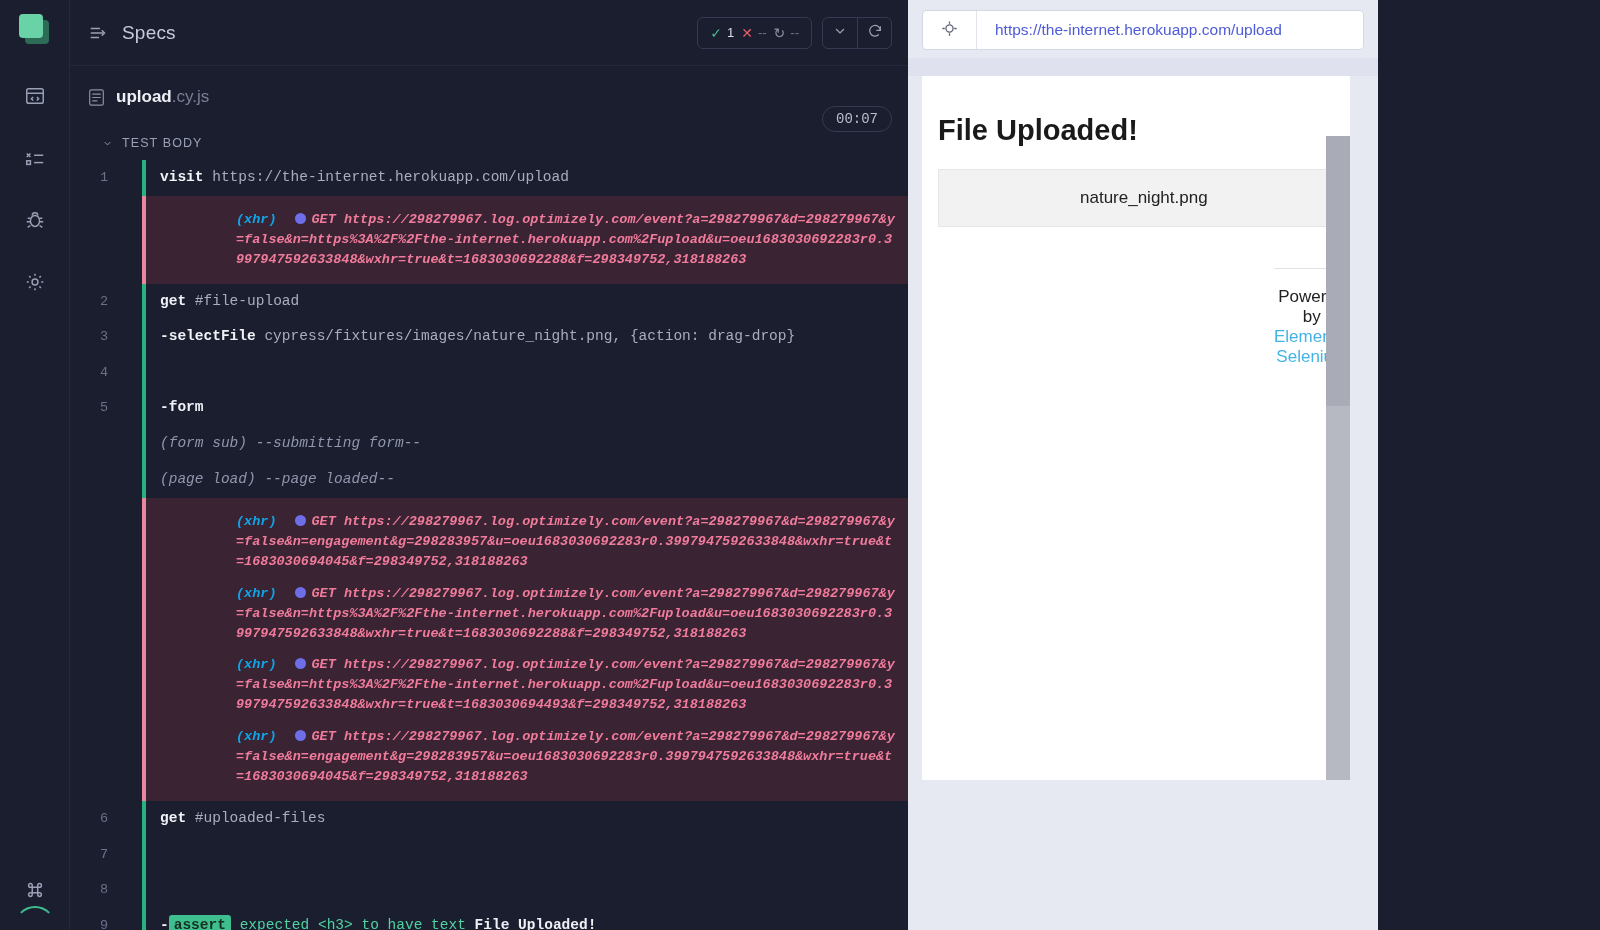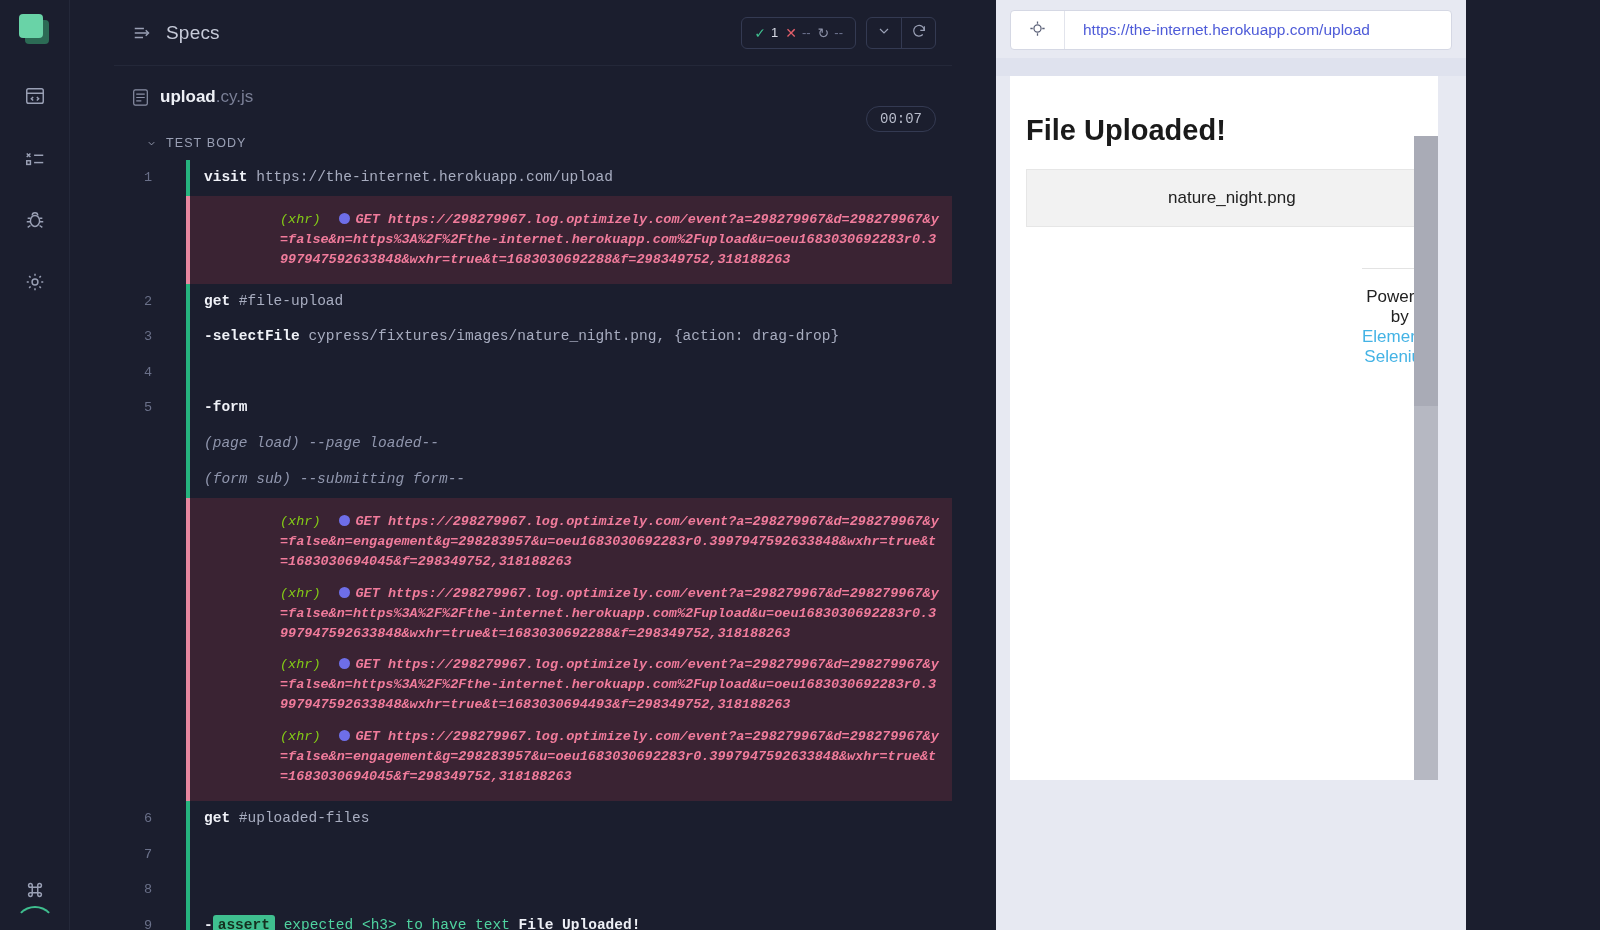--- a/index.html
+++ b/index.html
@@ -2,21 +2,21 @@
 <html><head>
 <meta charset="utf-8">
 <style>
   * { box-sizing: border-box; margin: 0; padding: 0; }
   html, body {
     width: 1600px; height: 930px;
     background: #1b1e2e;
     font-family: "Liberation Sans", sans-serif;
     overflow: hidden;
   }
-  #app { position: relative; width: 1264px; height: 930px; display: flex; gap: 44px; }
+  #app { position: relative; width: 1264px; height: 930px; display: flex; }
 
   
   .rail {
     width: 70px; height: 930px;
     background: #1b1e2e;
     border-right: 1px solid #242839;
     display: flex; flex-direction: column; align-items: center;
     flex: 0 0 70px;
   }
   .rail-logo {
@@ -142,21 +142,21 @@
     padding: 8px 0 8px 0;
   }
   .xhr-row {
     display: flex; align-items: flex-start;
     padding: 6px 12px 6px 0;
     font-family: "Liberation Mono", monospace;
     font-size: 13.5px; line-height: 1.48;
   }
   .xhr-pad { width: 54px; flex: 0 0 54px; }
   .xhr-body { flex: 1 1 auto; padding-left: 36px; }
-  .xhr-tag { color: #84cc16; font-style: italic; font-weight: normal; }
+  .xhr-tag { color: #0ea5e9; font-style: italic; font-weight: bold; }
   .xhr-dot {
     display: inline-block; width: 11px; height: 11px; border-radius: 50%;
     background: #6e6ee8; margin: 0 6px 0 18px; vertical-align: -1px;
   }
   .xhr-url { color: #f07b9b; font-style: italic; font-weight: bold; word-break: break-all; }
 
   
   .assert-badge {
     display: inline-block; background: #3fbf8f; color: #15301f;
     font-weight: bold; padding: 0px 5px; border-radius: 3px;
@@ -368,25 +368,25 @@
             </div>
             <div class="cmd-row">
               <div class="cmd-num">4</div>
             </div>
             <div class="cmd-row">
               <div class="cmd-num">5</div>
               <div class="cmd-text"><span class="cmd-dash">-</span><span class="cmd-name">form</span></div>
             </div>
             <div class="cmd-row info">
               <div class="cmd-num"></div>
-              <div class="cmd-text"><span class="cmd-info-label">(page load)</span>  <span class="cmd-info-msg">--page loaded--</span></div>
+              <div class="cmd-text"><span class="cmd-info-label">(form sub)</span>  <span class="cmd-info-msg">--submitting form--</span></div>
             </div>
             <div class="cmd-row info">
               <div class="cmd-num"></div>
-              <div class="cmd-text"><span class="cmd-info-label">(form sub)</span>  <span class="cmd-info-msg">--submitting form--</span></div>
+              <div class="cmd-text"><span class="cmd-info-label">(page load)</span>  <span class="cmd-info-msg">--page loaded--</span></div>
             </div>
             <div class="xhr-group">
               <div class="xhr-row">
                 <div class="xhr-pad"></div>
                 <div class="xhr-body"><span class="xhr-tag">(xhr)</span><span class="xhr-dot"></span><span class="xhr-url">GET https://298279967.log.optimizely.com/event?a=298279967&amp;d=298279967&amp;y=false&amp;n=engagement&amp;g=298283957&amp;u=oeu1683030692283r0.3997947592633848&amp;wxhr=true&amp;t=1683030694045&amp;f=298349752,318188263</span></div>
               </div>
               <div class="xhr-row">
                 <div class="xhr-pad"></div>
                 <div class="xhr-body"><span class="xhr-tag">(xhr)</span><span class="xhr-dot"></span><span class="xhr-url">GET https://298279967.log.optimizely.com/event?a=298279967&amp;d=298279967&amp;y=false&amp;n=https%3A%2F%2Fthe-internet.herokuapp.com%2Fupload&amp;u=oeu1683030692283r0.3997947592633848&amp;wxhr=true&amp;t=1683030692288&amp;f=298349752,318188263</span></div>
               </div>

